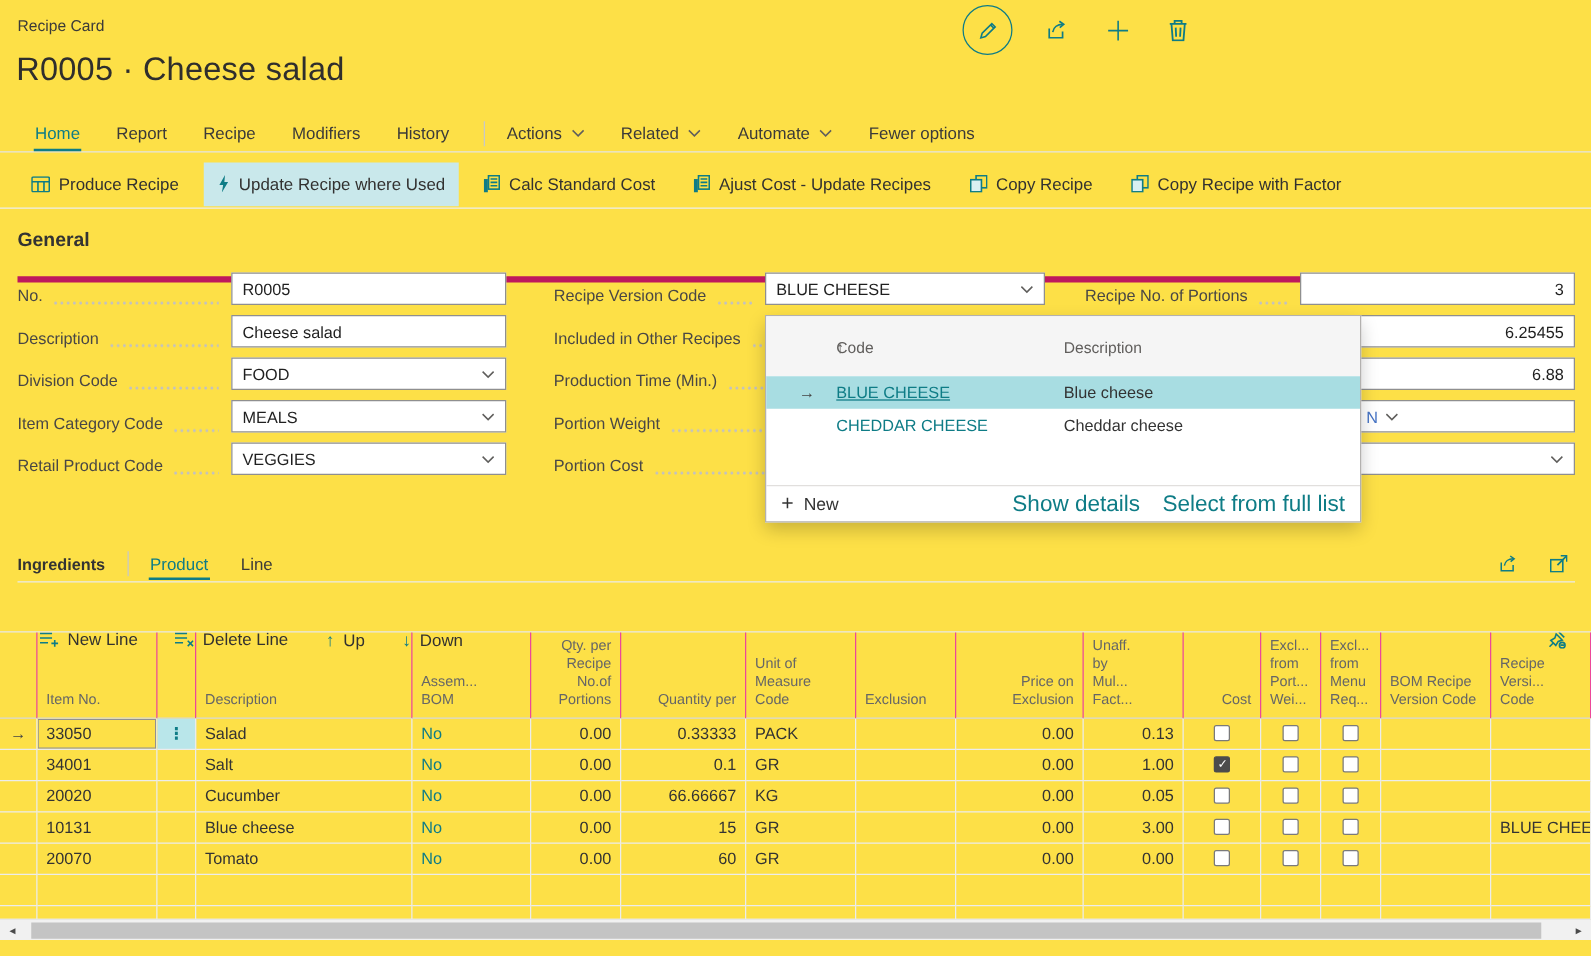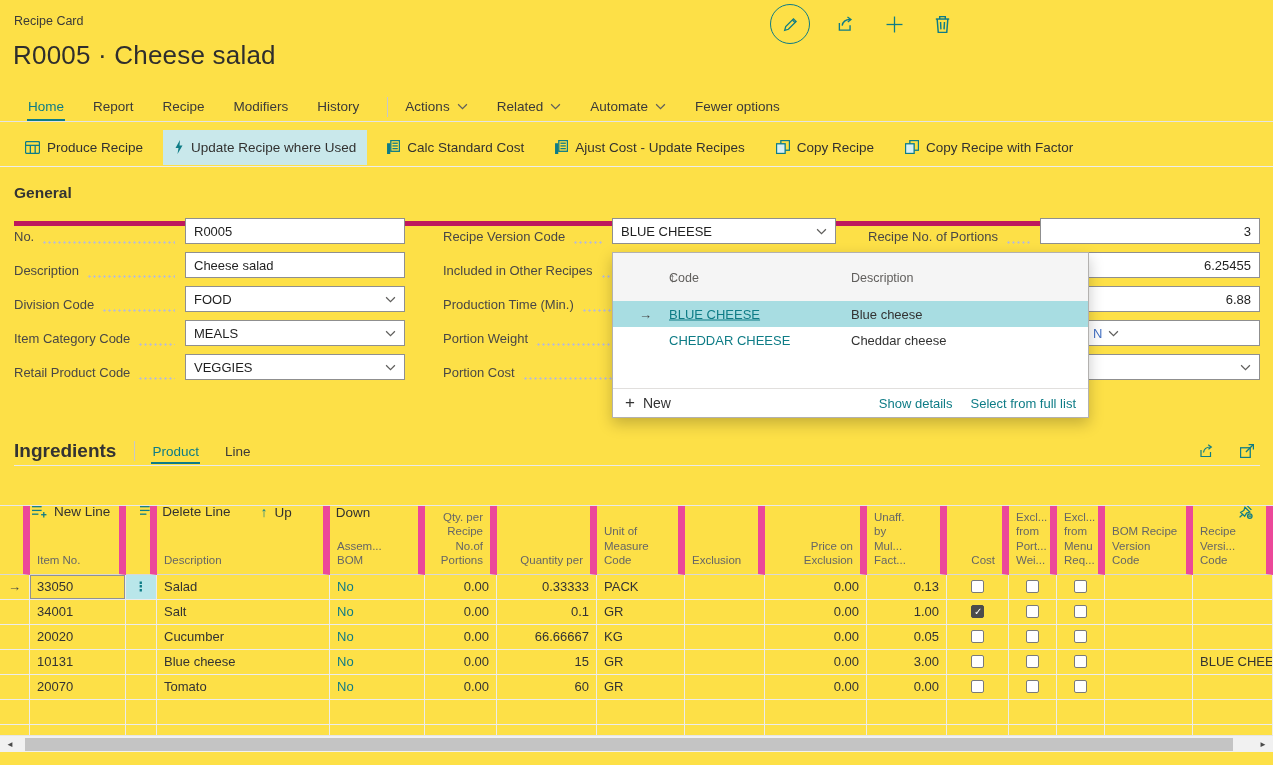--- a/index.html
+++ b/index.html
@@ -58,37 +58,37 @@
   .vp-row span { position:absolute; top:50%; transform:translateY(-50%); white-space:nowrap; }
   .vp-arr { left:26px; color:#444; }
   .vp-code { left:56px; color:#0e7c86; }
   .vp-row.sel .vp-code { text-decoration:underline; }
   .vp-desc { left:238px; color:#333; }
   .vp-spacer { flex:1; }
   .vp-foot { flex:0 0 29px; border-top:1px solid #e1dfdd; display:flex; align-items:center; padding:0 12px; font-size:13.5px; }
   .vp-new { display:flex; align-items:center; gap:8px; color:#333; background:none; border:none; font-size:14px; cursor:pointer; }
   .vp-plus { font-size:17px; font-weight:400; color:#333; }
   .vp-links { margin-left:auto; display:flex; gap:18px; }
-  .vp-link { color:#0e7c86; background:none; border:none; font-size:13px; cursor:pointer; }
+  .vp-link { color:#0e7c86; background:none; border:none; font-size:18px; cursor:pointer; }
 
   
   .ing-header { position:absolute; left:14px; right:13px; top:437px; height:29px; display:flex; align-items:center; border-bottom:1px solid #eaeaea; }
-  .ing-title { font-size:19px; font-weight:700; color:#333;text-align:center; }
+  .ing-title { font-size:13px; font-weight:700; color:#333;text-align:center; }
   .ing-div { width:1px; height:20px; background:#c8c8c8; margin:0 16px 0 18px; }
   .ing-tab { background:none; border:none; font-size:13.5px; color:#3b3a39; cursor:pointer; padding:5px 1px; margin-right:24px; }
   .ing-tab.active { color:#0e7c86; border-bottom:2px solid #0e7c86; padding-bottom:3px; }
   .ing-icons { margin-left:auto; display:flex; gap:14px; }
   .ing-toolbar { position:absolute; left:0; right:0; top:498px; height:33px; display:flex; align-items:flex-start; padding:0 14px 0 24px; }
   .tbtn { display:flex; align-items:center; gap:7px; background:none; border:none; cursor:pointer; font-size:13.5px; color:#323130; padding:6px 8px; margin-right:14px; }
   .glyph-teal { color:#0e7c86; font-size:14px; font-weight:700; }
 
   
   .grid { position:absolute; left:0; top:505px; width:1273px; border-top:1px solid #e8e8e8; }
   .gr { display:grid; grid-template-columns:30px 96px 31px 173px 95px 72px 100px 88px 80px 102px 80px 62px 48px 48px 88px 80px; }
-  .hc { min-height:66px; border-right:7px solid #ec4899; border-bottom:1px solid #d8d8d8; display:flex; align-items:flex-end; padding:4px 7px 6px; font-size:11.5px; color:#666; white-space:pre-line; line-height:1.25; }
+  .hc { min-height:66px; border-right:1px solid #ec4899; border-bottom:1px solid #d8d8d8; display:flex; align-items:flex-end; padding:4px 7px 6px; font-size:11.5px; color:#666; white-space:pre-line; line-height:1.25; }
   .hc.r { justify-content:flex-end; text-align:right; }
   .tc { height:25px; border-right:1px solid #ececec; border-bottom:1px solid #ececec; display:flex; align-items:center; padding:0 7px; font-size:13px; color:#333; white-space:nowrap; overflow:hidden; }
   .tc.r { justify-content:flex-end; }
   .tc.ctr { justify-content:center; padding:0; }
   .tc.link { color:#0e7c86; }
   .tc.sel-cell { box-shadow:inset 0 0 0 1px #919191; }
   .tc.dots-hl { background:#b9e6ea; color:#0e7c86; font-weight:700; }
   .tc.short { height:12px; border-bottom:none; }
   .row-arrow { color:#444; font-size:13px; }
   .cb { width:13px; height:13px; border:1px solid #7a7a7a; border-radius:2px; background:#fff; display:inline-block; position:relative; cursor:pointer; }

